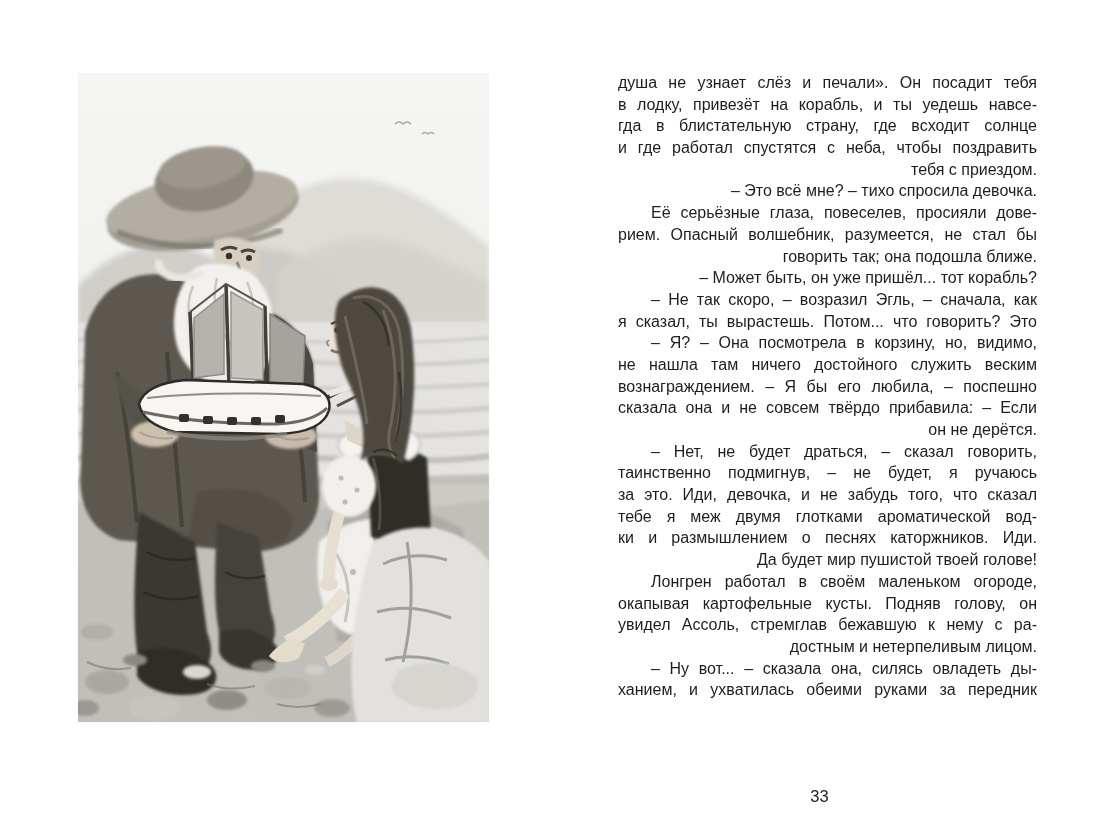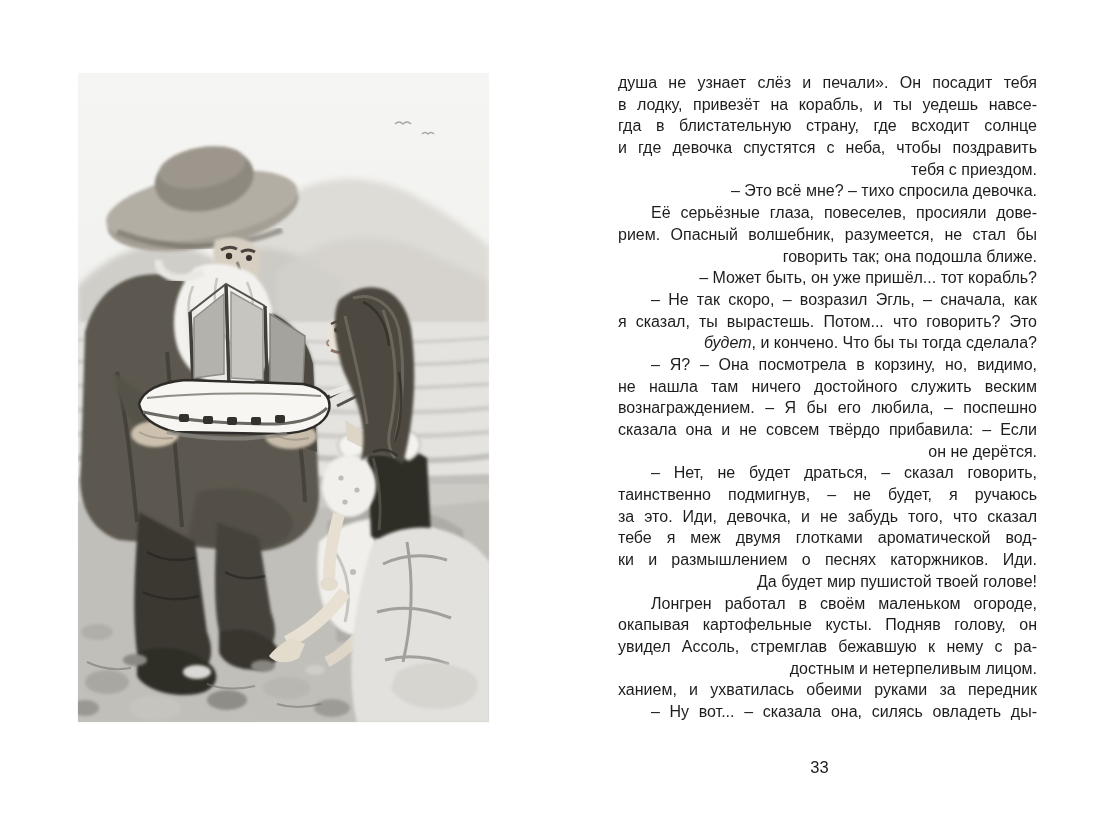--- a/index.html
+++ b/index.html
@@ -28,21 +28,21 @@
     white-space:normal;
     text-align:right;
   }
   .line.just{
     text-align:justify;
     text-align-last:justify;
   }
   .line.indent{ text-indent:33px; }
   .line em{ font-style:italic; }
   .page-number{
-    position:absolute;left:610px;top:758px;width:419px;
+    position:absolute;left:610px;top:787px;width:419px;
     text-align:center;
     font-size:16.5px;
     color:#1d1d1d;
   }
 </style>
 </head>
 <body>
 
 <div class="page">
 
@@ -275,44 +275,43 @@
       <g fill="none" stroke="#ffffff" opacity="0.9">
         <rect x="-3" y="-3" width="419" height="657" stroke-width="8"></rect>
       </g>
     </svg>
   </figure>
 
   <div class="text-column">
       <div class="line just"><span>душа не узнает слёз и печали». Он посадит тебя</span></div>
       <div class="line just"><span>в лодку, привезёт на корабль, и ты уедешь навсе-</span></div>
       <div class="line just"><span>гда в блистательную страну, где всходит солнце</span></div>
-      <div class="line just"><span>и где девочка спустятся с неба, чтобы поздравить</span></div>
+      <div class="line just"><span>и где работал спустятся с неба, чтобы поздравить</span></div>
       <div class="line"><span>тебя с приездом.</span></div>
       <div class="line indent"><span>– Это всё мне? – тихо спросила девочка.</span></div>
       <div class="line indent just"><span>Её серьёзные глаза, повеселев, просияли дове-</span></div>
       <div class="line just"><span>рием. Опасный волшебник, разумеется, не стал бы</span></div>
       <div class="line"><span>говорить так; она подошла ближе.</span></div>
       <div class="line indent"><span>– Может быть, он уже пришёл... тот корабль?</span></div>
       <div class="line indent just"><span>– Не так скоро, – возразил Эгль, – сначала, как</span></div>
       <div class="line just"><span>я сказал, ты вырастешь. Потом... что говорить? Это</span></div>
-      <div class="line"><em>будет</em><span>, и кончено. Что бы ты тогда сделала?</span></div>
       <div class="line indent just"><span>– Я? – Она посмотрела в корзину, но, видимо,</span></div>
       <div class="line just"><span>не нашла там ничего достойного служить веским</span></div>
       <div class="line just"><span>вознаграждением. – Я бы его любила, – поспешно</span></div>
       <div class="line just"><span>сказала она и не совсем твёрдо прибавила: – Если</span></div>
       <div class="line"><span>он не дерётся.</span></div>
       <div class="line indent just"><span>– Нет, не будет драться, – сказал говорить,</span></div>
       <div class="line just"><span>таинственно подмигнув, – не будет, я ручаюсь</span></div>
       <div class="line just"><span>за это. Иди, девочка, и не забудь того, что сказал</span></div>
       <div class="line just"><span>тебе я меж двумя глотками ароматической вод-</span></div>
       <div class="line just"><span>ки и размышлением о песнях каторжников. Иди.</span></div>
       <div class="line"><span>Да будет мир пушистой твоей голове!</span></div>
       <div class="line indent just"><span>Лонгрен работал в своём маленьком огороде,</span></div>
       <div class="line just"><span>окапывая картофельные кусты. Подняв голову, он</span></div>
       <div class="line just"><span>увидел Ассоль, стремглав бежавшую к нему с ра-</span></div>
       <div class="line"><span>достным и нетерпеливым лицом.</span></div>
+      <div class="line indent just"><span>– Ну вот... – сказала она, силясь овладеть ды-</span></div>
       <div class="line just"><span>ханием, и ухватилась обеими руками за передник</span></div>
-      <div class="line indent just"><span>– Ну вот... – сказала она, силясь овладеть ды-</span></div>
     </div>
 
   <div class="page-number">33</div>
 
 </div>
 
 </body></html>

